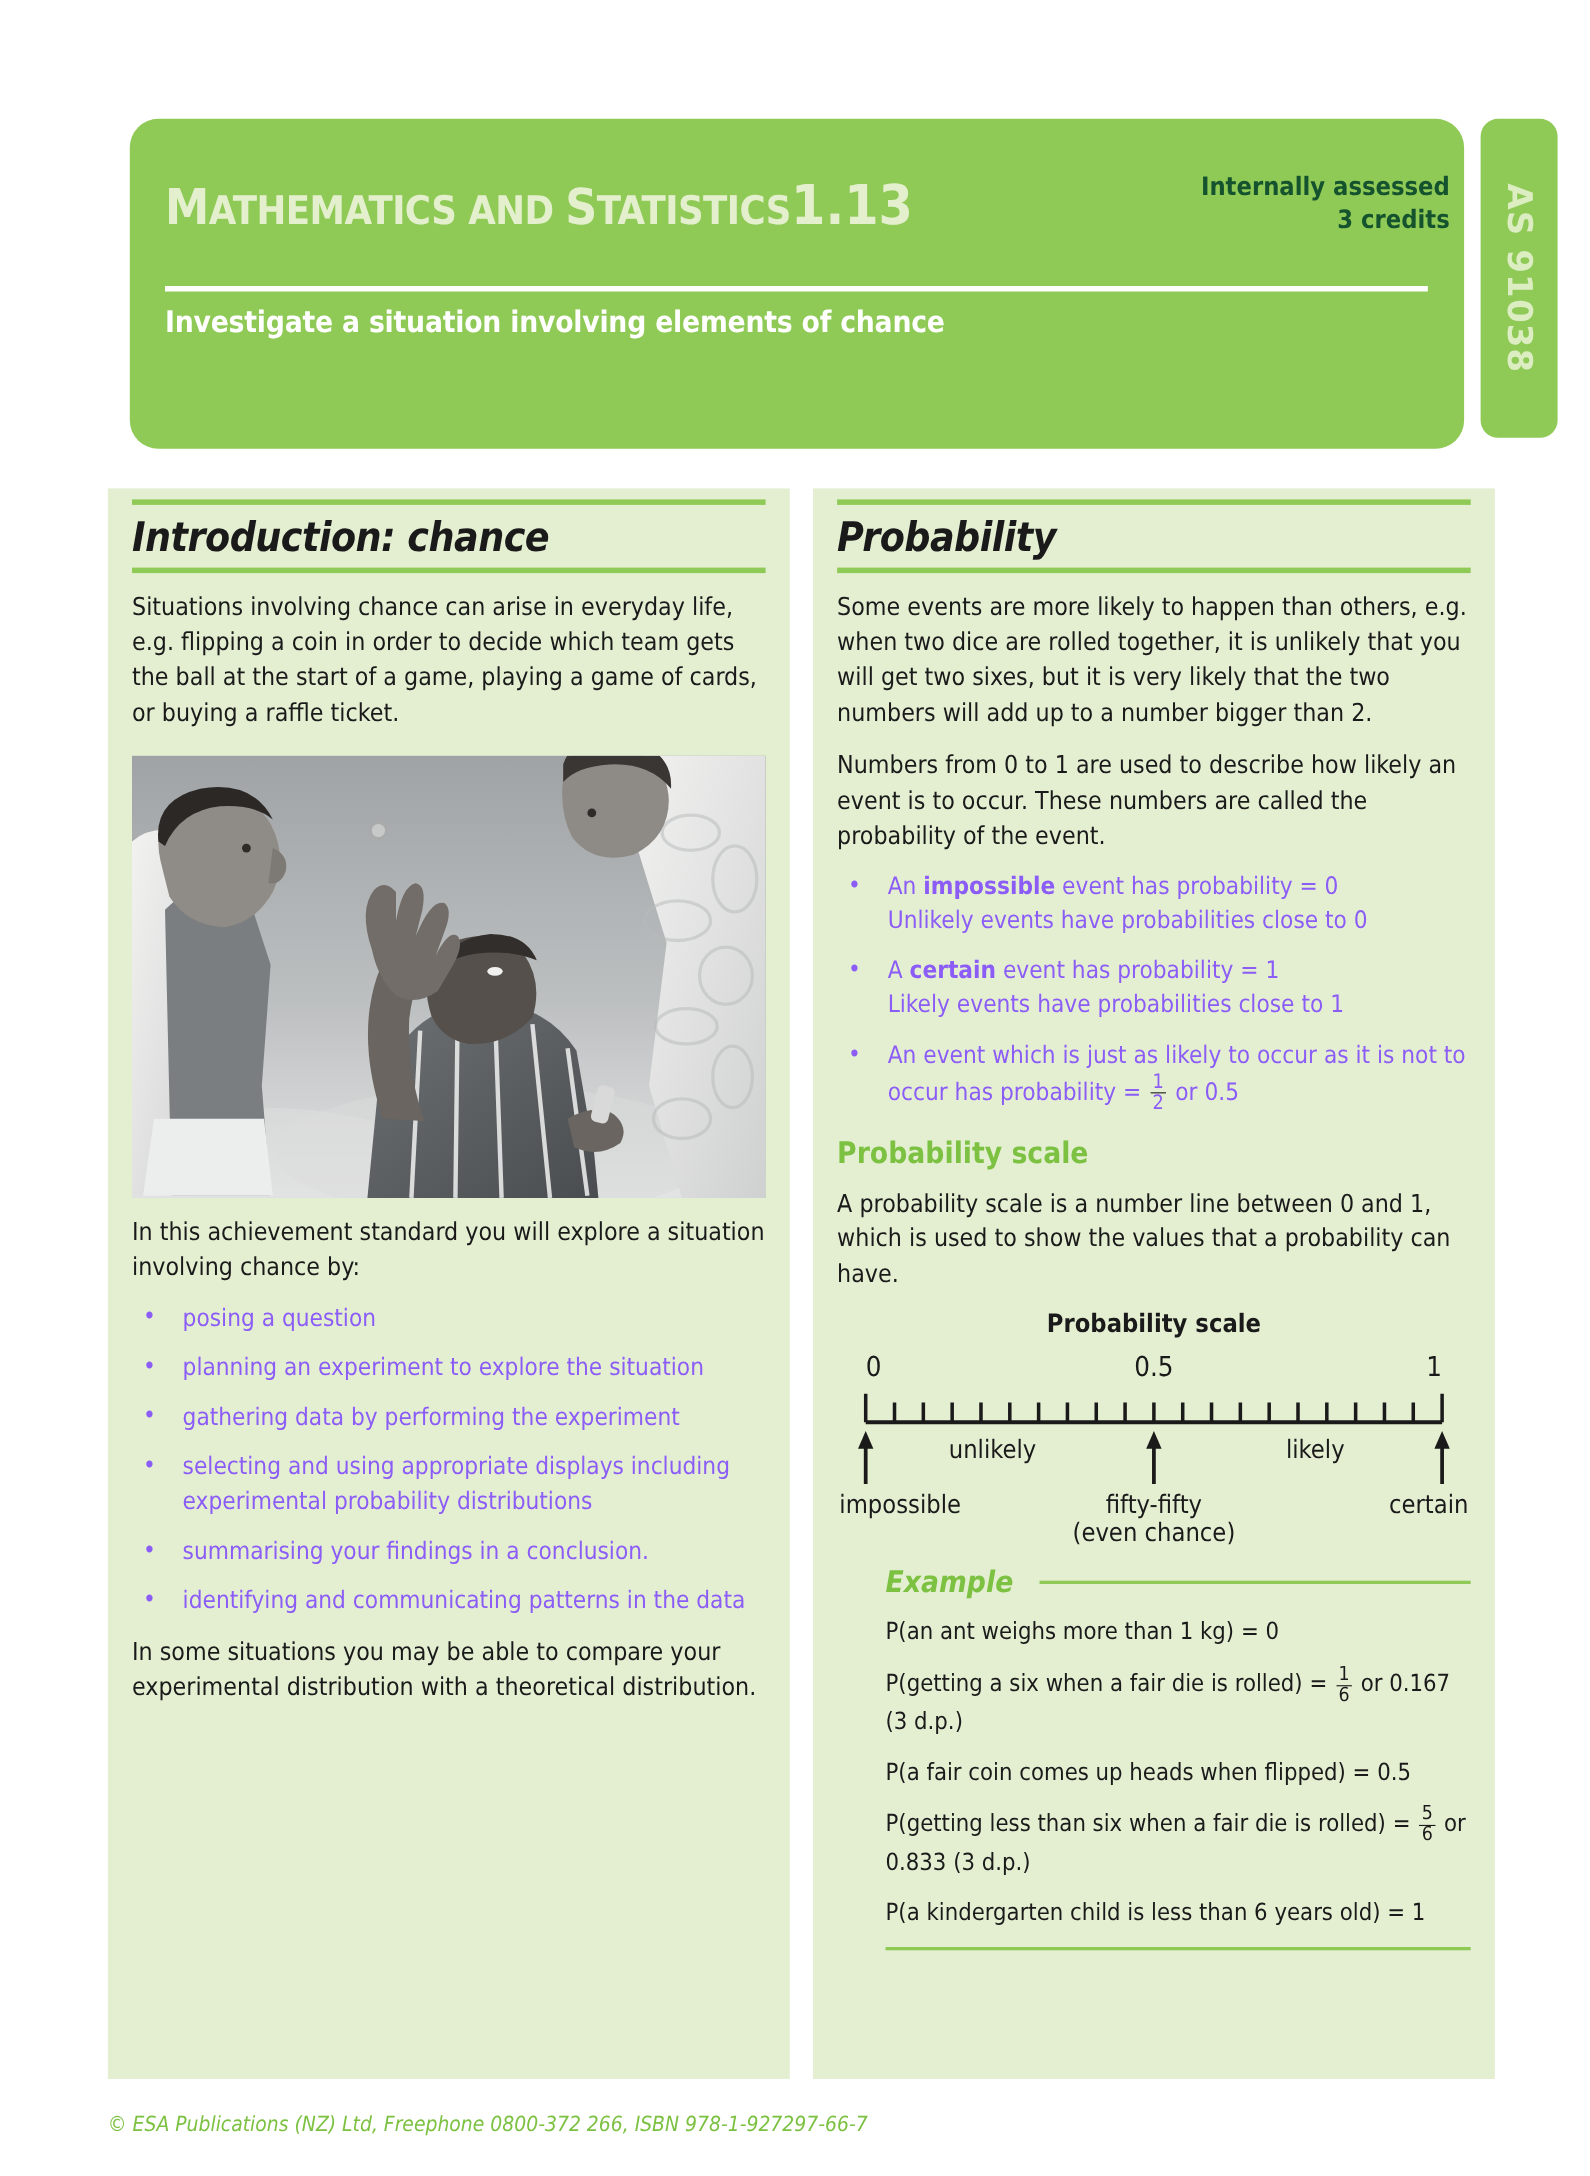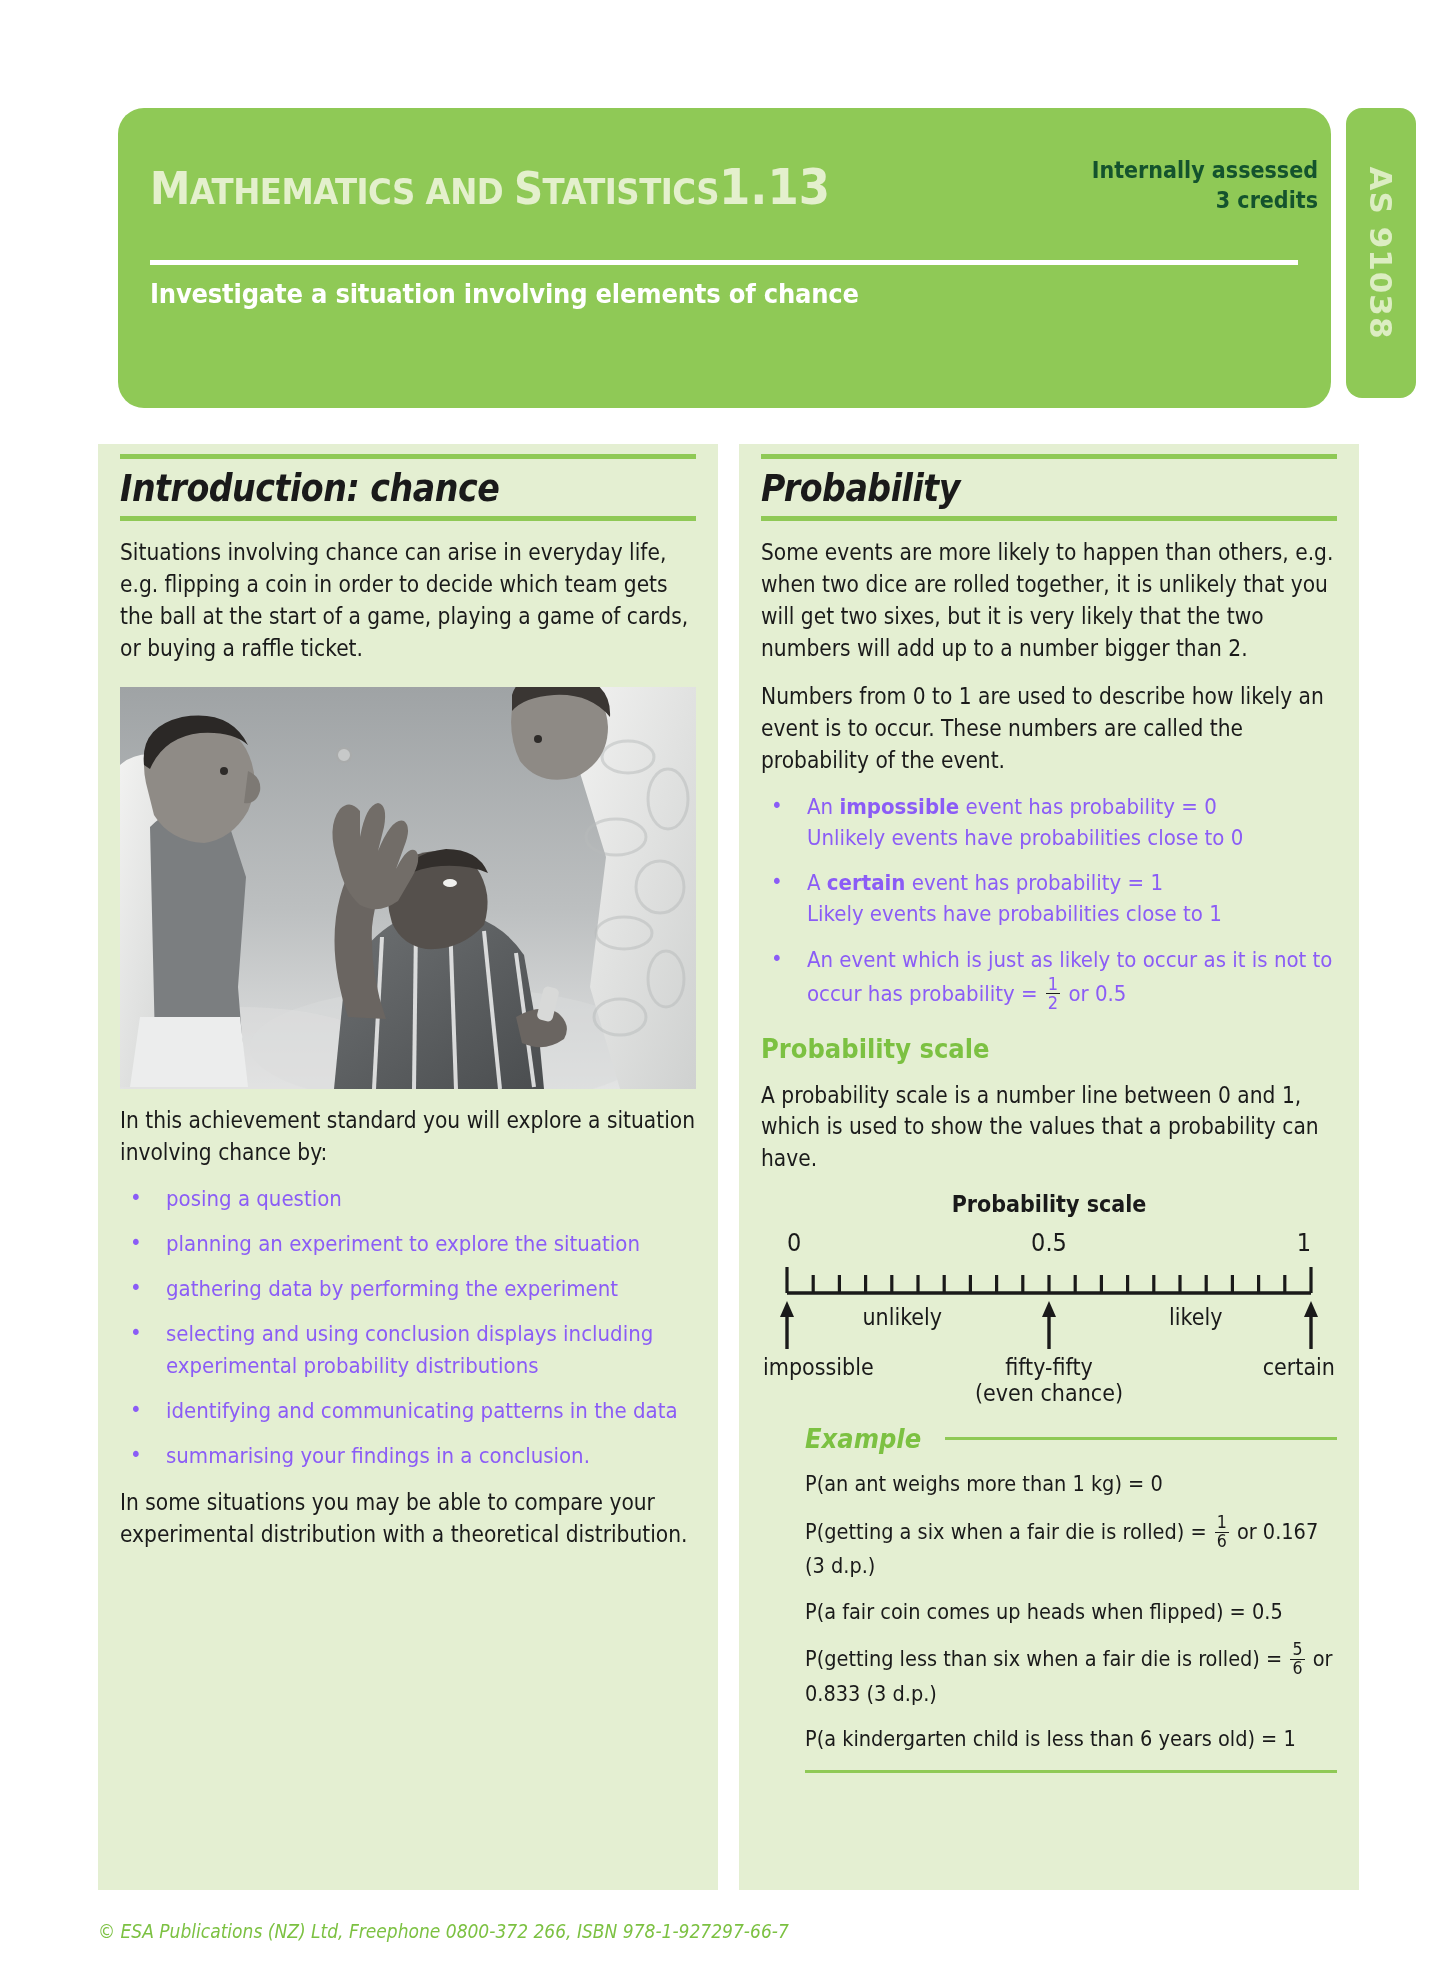--- a/index.html
+++ b/index.html
@@ -354,23 +354,23 @@
         <circle cx="224" cy="68" r="7" fill="#c7c9c9" stroke="#a9abab" stroke-width="2"></circle>
       </svg>
     </div>
 
     <p class="body-text">In this achievement standard you will explore a situation involving chance by:</p>
 
     <ul class="bullets">
       <li>posing a question</li>
       <li>planning an experiment to explore the situation</li>
       <li>gathering data by performing the experiment</li>
-      <li>selecting and using conclusion displays including experimental probability distributions</li>
+      <li>selecting and using appropriate displays including experimental probability distributions</li>
+      <li>summarising your findings in a conclusion.</li>
       <li>identifying and communicating patterns in the data</li>
-      <li>summarising your findings in a conclusion.</li>
     </ul>
 
     <p class="body-text">In some situations you may be able to compare your experimental distribution with a theoretical distribution.</p>
   </div>
 </div>
 
 <div class="col col-right">
   <div class="sec-rule-top"></div>
   <div class="sec-title">Probability</div>
   <div class="sec-rule-bottom"></div>

